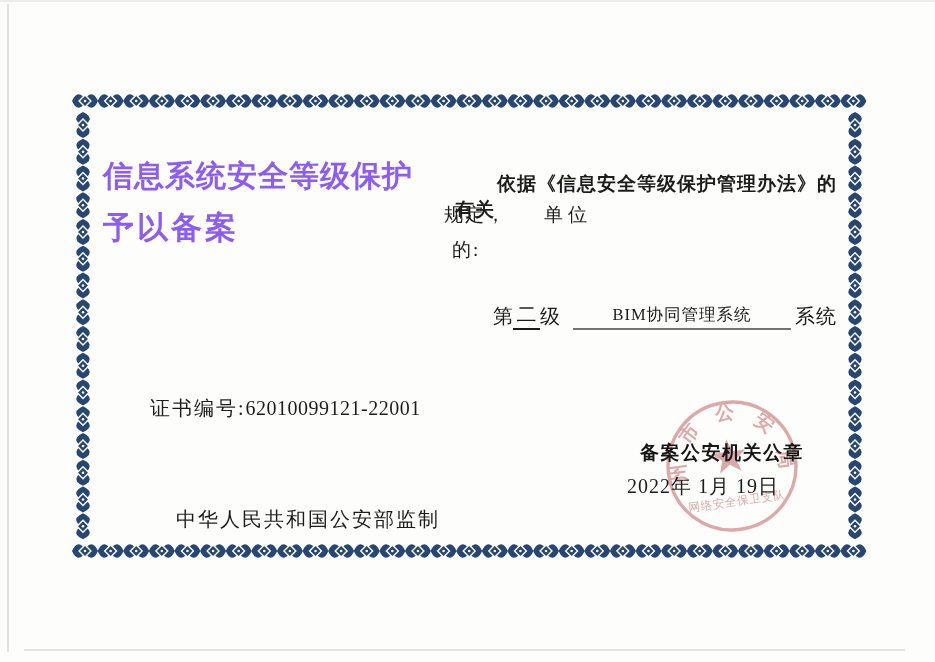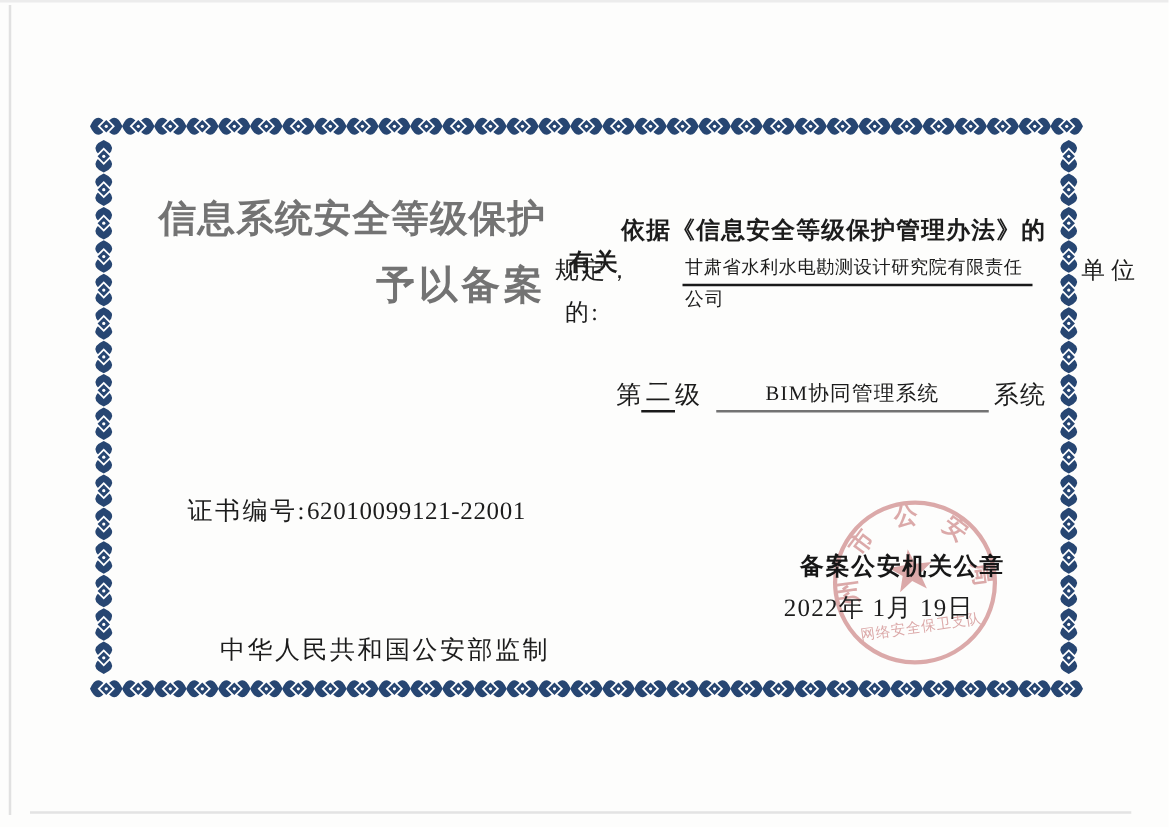--- a/index.html
+++ b/index.html
@@ -15,21 +15,21 @@
   .edge-left{position:absolute;left:7px;top:4px;bottom:10px;width:2px;background:#dadada;opacity:.8;}
   .edge-bottom{position:absolute;left:24px;right:30px;bottom:11px;height:2px;background:#dcdcdc;opacity:.8;}
   .edge-top{position:absolute;left:0;right:0;top:0;height:2px;background:#ececec;}
   
   .border-svg{position:absolute;left:0;top:0;width:935px;height:662px;}
   .bm-fill{fill:var(--border-color);}
   .bm-diamond{fill:var(--border-color);stroke:#ffffff;stroke-width:1.4;}
   .bm-dot{fill:#ffffff;}
   
   .abs{position:absolute;z-index:2;}
-  .title-block{left:103px;top:158px;width:334px;text-align:right;font-weight:bold;color:#737373;}
+  .title-block{left:103px;top:158px;width:334px;text-align:left;font-weight:bold;color:#8b5cf6;}
   .title-l1{font-size:30px;line-height:36px;letter-spacing:1px;}
   .title-l2{font-size:31px;line-height:36px;letter-spacing:3px;margin-top:16px;}
   .b-line1{left:455px;top:171px;width:382px;font-size:19px;letter-spacing:1px;text-indent:42px;font-weight:bold;}
   .b-line2{left:444px;top:202px;font-size:19px;display:flex;align-items:flex-end;line-height:25px;white-space:nowrap;gap:37px;}
   .b-prefix{letter-spacing:2px;}
   .company-box{display:inline-block;width:280px;height:25px;border-bottom:2px solid #1a1a1a;position:relative;margin:0 2px;}
   .company-top{position:absolute;left:2px;bottom:0;font-size:14.5px;letter-spacing:.5px;white-space:nowrap;}
   .company-wrap{position:absolute;left:2px;top:26px;font-size:15px;letter-spacing:1px;}
   .b-suffix{letter-spacing:5px;}
   .b-line3{left:452px;top:237px;font-size:19px;letter-spacing:2px;}
@@ -179,24 +179,20 @@
 
   <div class="abs title-block">
     <div class="title-l1">信息系统安全等级保护</div>
     <div class="title-l2">予以备案</div>
   </div>
 
   <div class="abs b-line1">依据《信息安全等级保护管理办法》的有关</div>
 
   <div class="abs b-line2">
     <span class="b-prefix">规定，</span>
-    <span class="company-box">
-      <span class="company-top">甘肃省水利水电勘测设计研究院有限责任</span>
-      <span class="company-wrap">公司</span>
-    </span>
     <span class="b-suffix">单位</span>
   </div>
 
   <div class="abs b-line3">的:</div>
 
   <div class="abs grade-line">
     <span>第</span>
     <span class="grade-u">二</span>
     <span>级</span>
     <span class="system-u">BIM协同管理系统</span>

